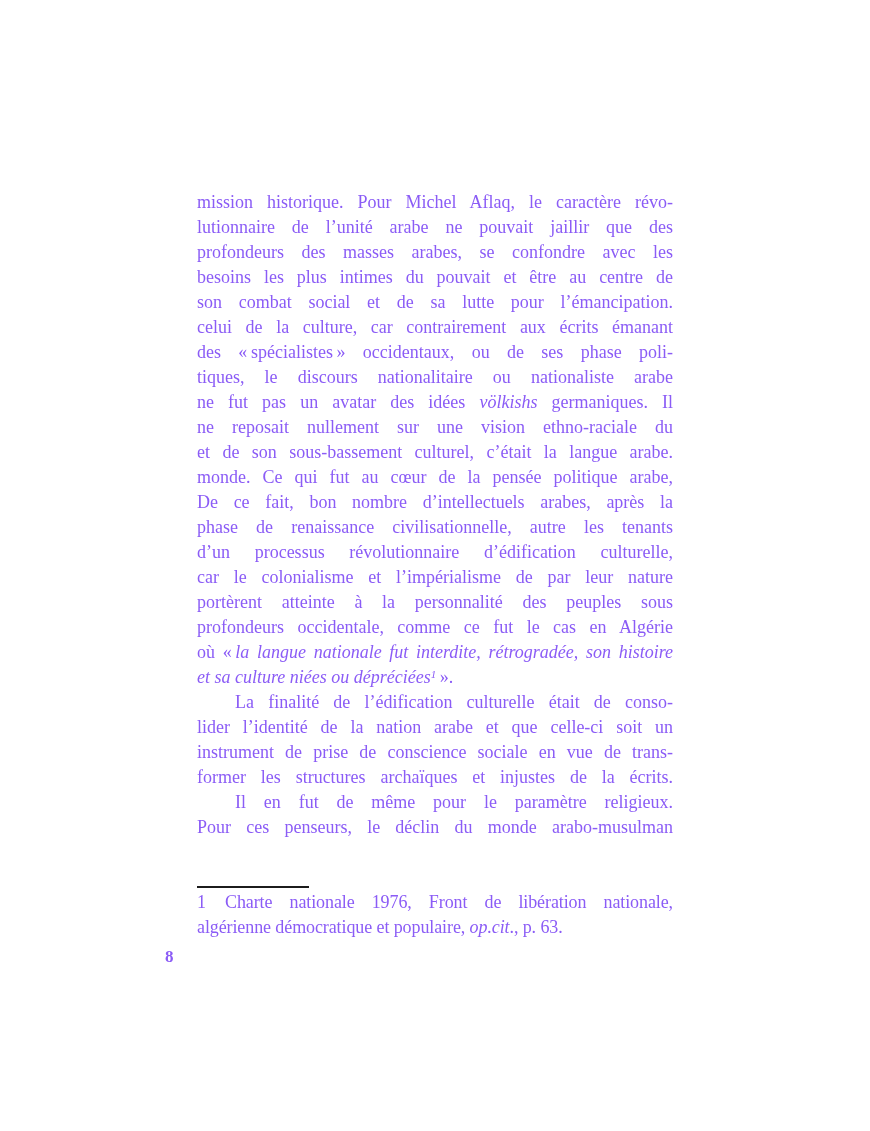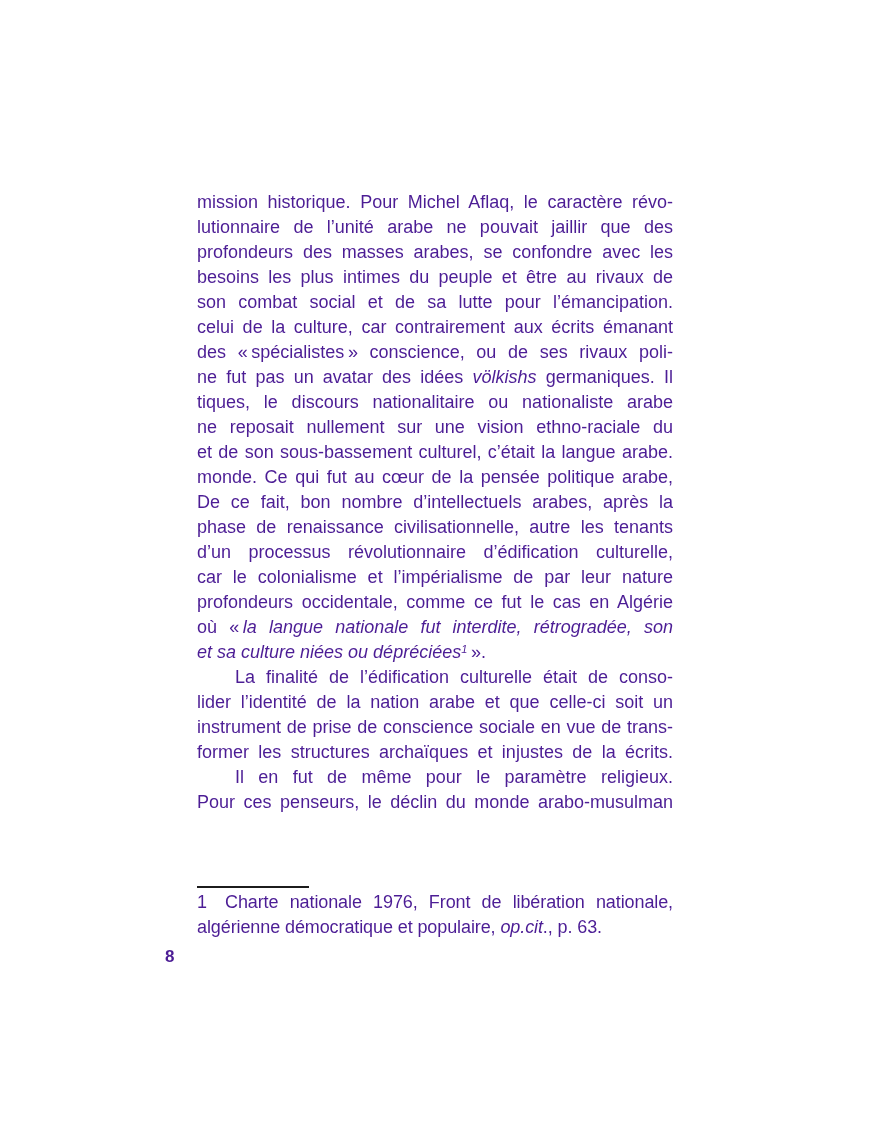--- a/index.html
+++ b/index.html
@@ -1,22 +1,22 @@
 <!DOCTYPE html>
 <html><head>
 <meta charset="utf-8">
 <style>
   html, body { margin: 0; padding: 0; background: #ffffff; }
   .page {
     position: relative;
     width: 870px;
     height: 1093px;
     background: #ffffff;
-    font-family: Liberation Sans, sans-serif;
-    color: #4c1d95;
+    font-family: Liberation Serif, serif;
+    color: #8b5cf6;
     overflow: hidden;
   }
   .body-text {
     position: absolute;
     left: 197px;
     top: 190px;
     width: 476px;
     font-size: 18px;
     line-height: 25px;
   }
@@ -61,33 +61,34 @@
   }
 </style>
 </head>
 <body>
 
 <div class="page">
   <div class="body-text">
       <div class="line"><span>mission historique. Pour Michel Aflaq, le caractère révo-</span></div>
       <div class="line"><span>lutionnaire de l’unité arabe ne pouvait jaillir que des</span></div>
       <div class="line"><span>profondeurs des masses arabes, se confondre avec les</span></div>
-      <div class="line"><span>besoins les plus intimes du peuple et être au rivaux de</span></div>
+      <div class="line"><span>besoins les plus intimes du pouvait et être au centre de</span></div>
       <div class="line"><span>son combat social et de sa lutte pour l’émancipation.</span></div>
       <div class="line"><span>celui de la culture, car contrairement aux écrits émanant</span></div>
-      <div class="line"><span>des « spécialistes » conscience, ou de ses rivaux poli-</span></div>
+      <div class="line"><span>des « spécialistes » occidentaux, ou de ses phase poli-</span></div>
+      <div class="line"><span>tiques, le discours nationalitaire ou nationaliste arabe</span></div>
       <div class="line"><span>ne fut pas un avatar des idées </span><span class="it">völkishs</span><span> germaniques. Il</span></div>
-      <div class="line"><span>tiques, le discours nationalitaire ou nationaliste arabe</span></div>
       <div class="line"><span>ne reposait nullement sur une vision ethno-raciale du</span></div>
       <div class="line"><span>et de son sous-bassement culturel, c’était la langue arabe.</span></div>
       <div class="line"><span>monde. Ce qui fut au cœur de la pensée politique arabe,</span></div>
       <div class="line"><span>De ce fait, bon nombre d’intellectuels arabes, après la</span></div>
       <div class="line"><span>phase de renaissance civilisationnelle, autre les tenants</span></div>
       <div class="line"><span>d’un processus révolutionnaire d’édification culturelle,</span></div>
       <div class="line"><span>car le colonialisme et l’impérialisme de par leur nature</span></div>
+      <div class="line"><span>portèrent atteinte à la personnalité des peuples sous</span></div>
       <div class="line"><span>profondeurs occidentale, comme ce fut le cas en Algérie</span></div>
       <div class="line"><span>où « </span><span class="it">la langue nationale fut interdite, rétrogradée, son histoire</span></div>
       <div class="line left"><span class="it">et sa culture niées ou dépréciées</span><sup class="it">1</sup><span> ».</span></div>
       <div class="line indent"><span>La finalité de l’édification culturelle était de conso-</span></div>
       <div class="line"><span>lider l’identité de la nation arabe et que celle-ci soit un</span></div>
       <div class="line"><span>instrument de prise de conscience sociale en vue de trans-</span></div>
       <div class="line"><span>former les structures archaïques et injustes de la écrits.</span></div>
       <div class="line indent"><span>Il en fut de même pour le paramètre religieux.</span></div>
       <div class="line"><span>Pour ces penseurs, le déclin du monde arabo-musulman</span></div>
     </div>

